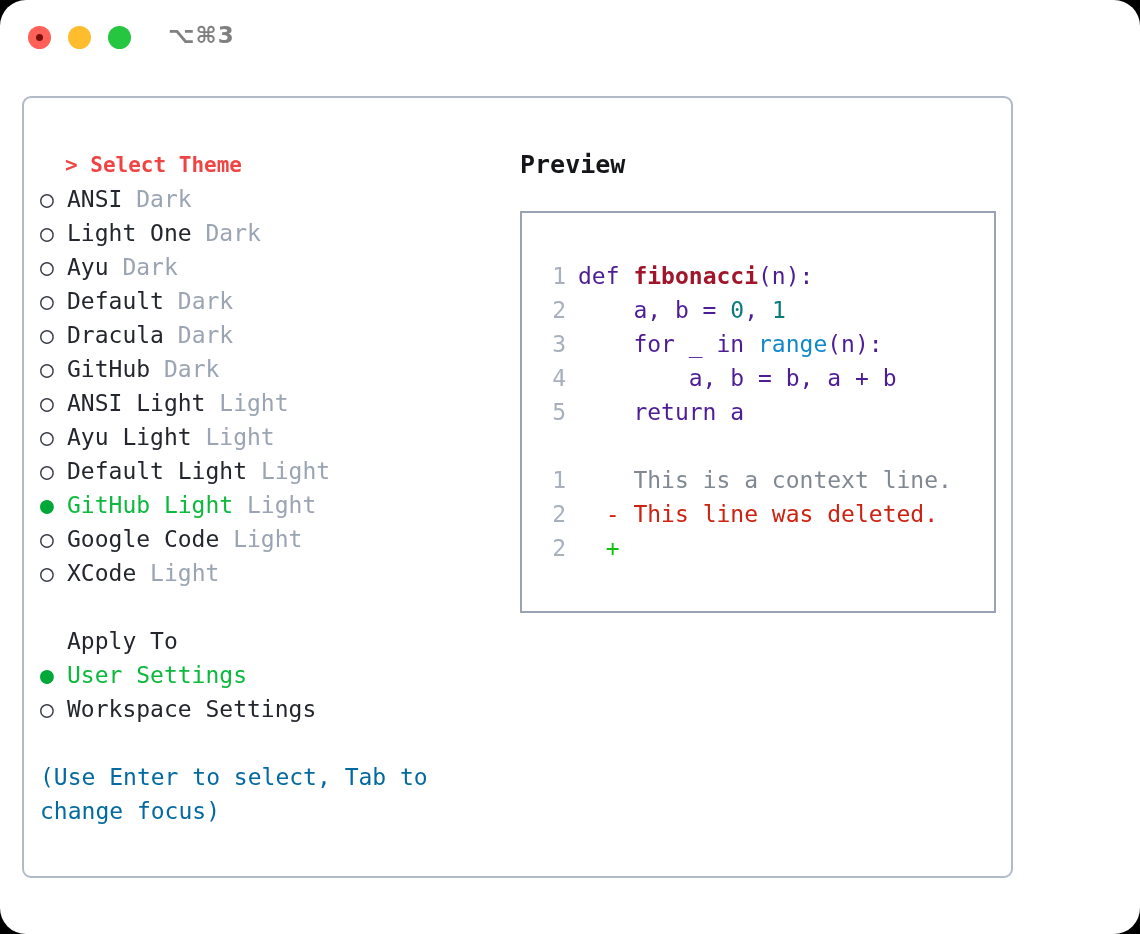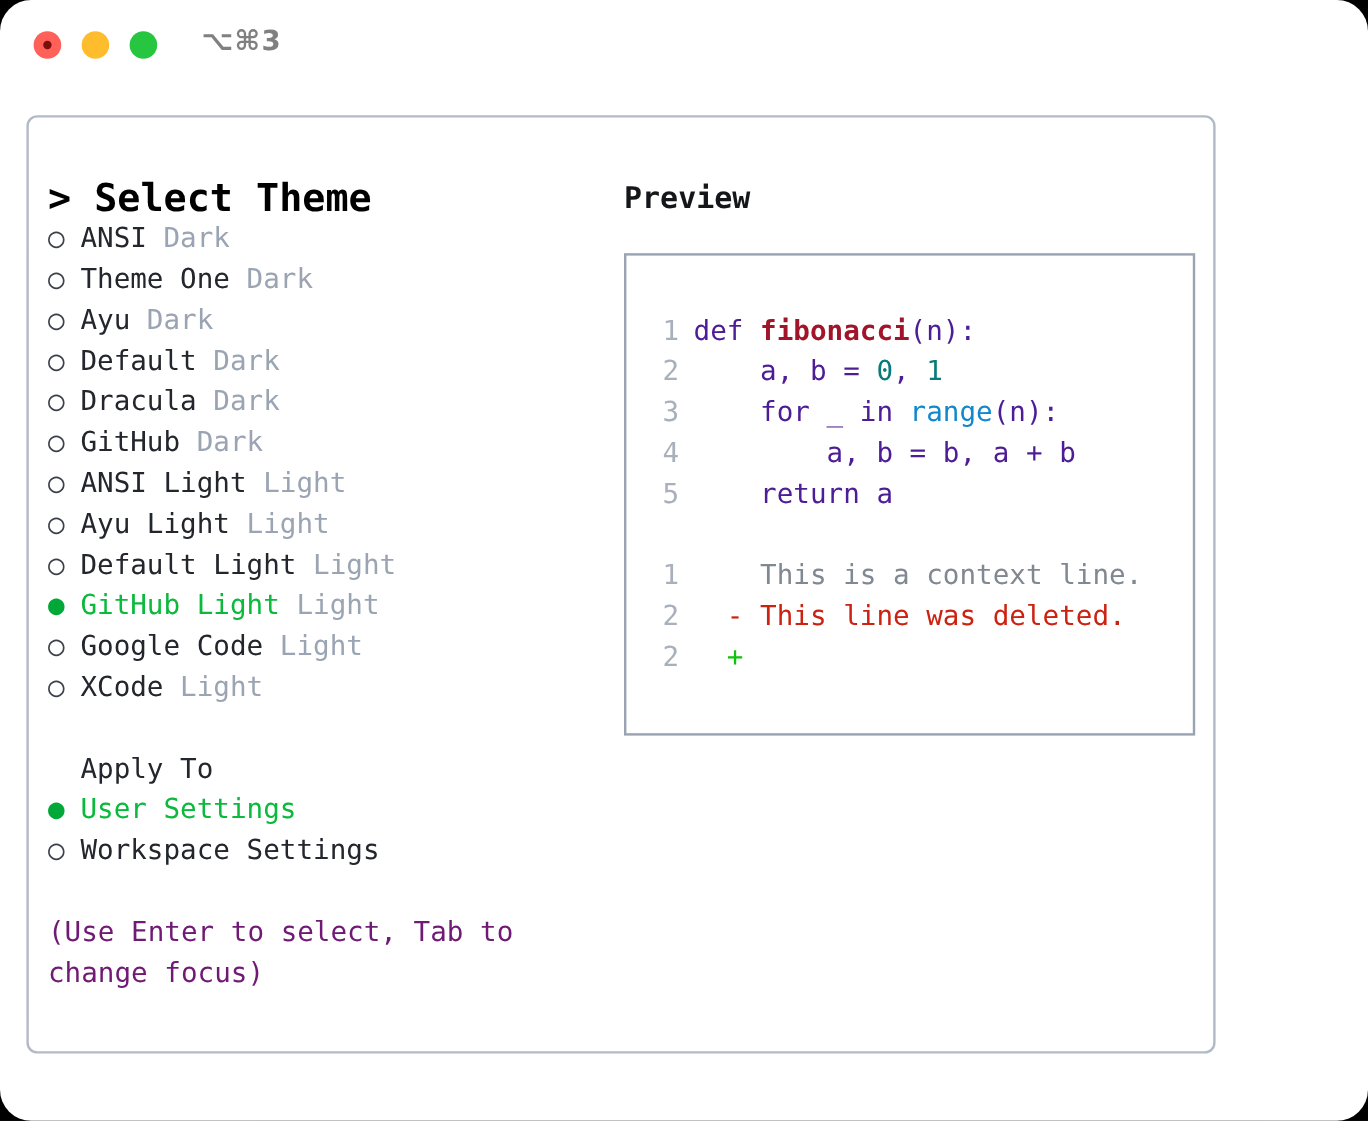--- a/index.html
+++ b/index.html
@@ -91,25 +91,26 @@
 
   
   .left-col {
     position: absolute;
     left: 16px;
     top: 50px;
     width: 450px;
   }
 
   .list-head {
-    font-size: 32px;
+    font-size: 21px;
     font-weight: bold;
-    color: #000000;
-    line-height: 34px;
-    white-space: pre;
+    color: #ef4444;
+    line-height: 34px;
+    white-space: pre;
+    margin-left: 25px;
   }
   .opt-row {
     display: flex;
     align-items: baseline;
     line-height: 34px;
     font-size: 23px;
     white-space: pre;
   }
   .marker {
     display: inline-block;
@@ -130,21 +131,21 @@
     color: #23262c;
     line-height: 34px;
     padding-left: 27px;
     white-space: pre;
   }
 
   .hint {
     margin-top: 34px;
     font-size: 23px;
     line-height: 34px;
-    color: #701a75;
+    color: #0369a1;
     width: 400px;
     white-space: pre-wrap;
     word-break: normal;
   }
 
   
   .right-col {
     position: absolute;
     left: 496px;
     top: 50px;
@@ -205,21 +206,21 @@
     <div class="title-shortcut">⌥⌘3</div>
   </div>
 
   <div class="panel">
     <div class="columns">
 
       <div class="left-col">
         <div class="list-head">&gt; Select Theme</div>
         <div id="theme-list">
             <div class="opt-row"><span class="marker">○</span><span class="opt-label">ANSI </span><span class="opt-badge">Dark</span></div>
-            <div class="opt-row"><span class="marker">○</span><span class="opt-label">Theme One </span><span class="opt-badge">Dark</span></div>
+            <div class="opt-row"><span class="marker">○</span><span class="opt-label">Light One </span><span class="opt-badge">Dark</span></div>
             <div class="opt-row"><span class="marker">○</span><span class="opt-label">Ayu </span><span class="opt-badge">Dark</span></div>
             <div class="opt-row"><span class="marker">○</span><span class="opt-label">Default </span><span class="opt-badge">Dark</span></div>
             <div class="opt-row"><span class="marker">○</span><span class="opt-label">Dracula </span><span class="opt-badge">Dark</span></div>
             <div class="opt-row"><span class="marker">○</span><span class="opt-label">GitHub </span><span class="opt-badge">Dark</span></div>
             <div class="opt-row"><span class="marker">○</span><span class="opt-label">ANSI Light </span><span class="opt-badge">Light</span></div>
             <div class="opt-row"><span class="marker">○</span><span class="opt-label">Ayu Light </span><span class="opt-badge">Light</span></div>
             <div class="opt-row"><span class="marker">○</span><span class="opt-label">Default Light </span><span class="opt-badge">Light</span></div>
             <div class="opt-row selected"><span class="marker sel">●</span><span class="opt-label">GitHub Light </span><span class="opt-badge">Light</span></div>
             <div class="opt-row"><span class="marker">○</span><span class="opt-label">Google Code </span><span class="opt-badge">Light</span></div>
             <div class="opt-row"><span class="marker">○</span><span class="opt-label">XCode </span><span class="opt-badge">Light</span></div>

